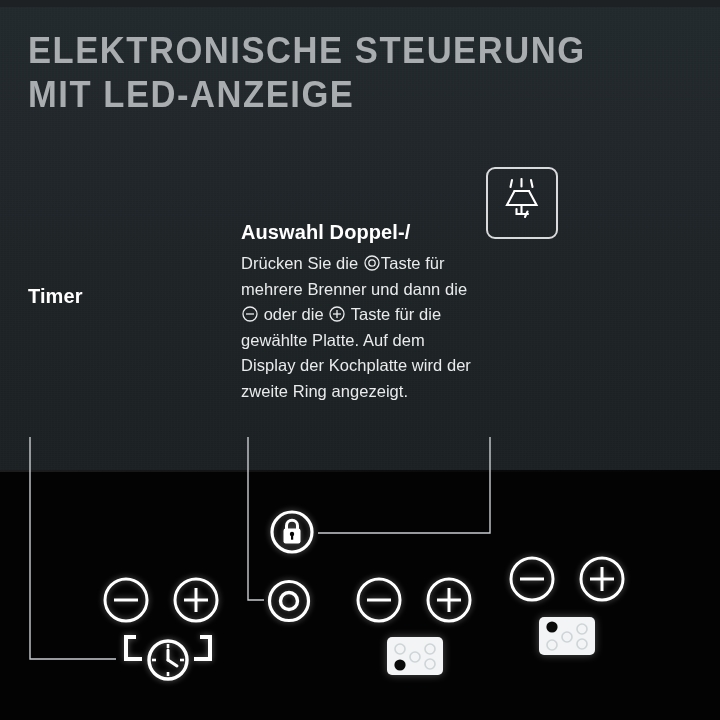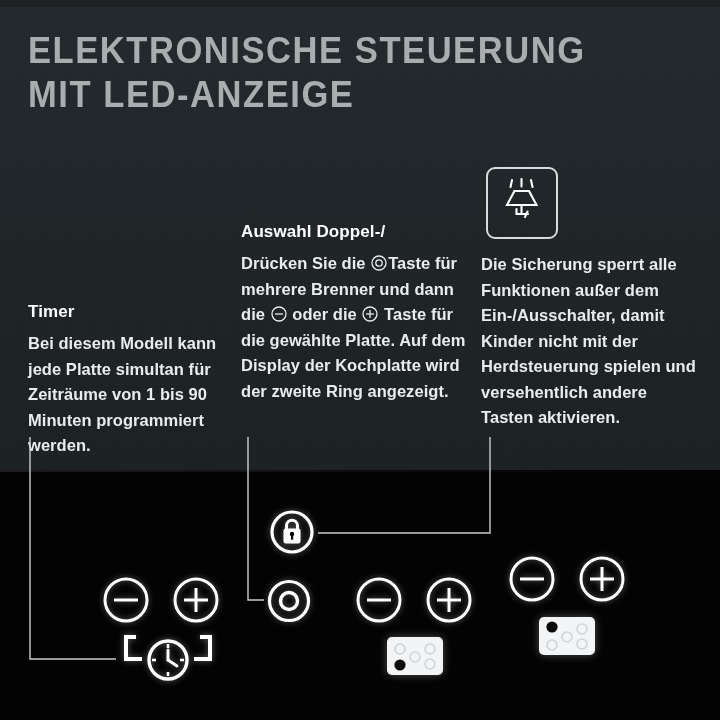--- a/index.html
+++ b/index.html
@@ -40,34 +40,34 @@
     transform:scaleX(.96);
     transform-origin:left top;
     white-space:pre-line;
   }
 
   
   .col{position:absolute;}
   .col h3{
     margin:0 0 6px 0;
     color:#ffffff;
-    font-size:17px;
+    font-size:20px;
     line-height:26px;
     font-weight:700;
     letter-spacing:.1px;
   }
   .col p{
     margin:0;
     color:#e9ebec;
     font-size:16.5px;
     line-height:25.5px;
-    font-weight:700;
+    font-weight:400;
     letter-spacing:.05px;
   }
-  #col-timer{left:28px;top:292px;width:200px;}
+  #col-timer{left:28px;top:276px;width:200px;}
   #col-burner{left:241px;top:212px;width:232px;}
   #col-lock{left:481px;top:245px;width:215px;}
 
   .inline-ico{
     display:inline-block;vertical-align:-2px;
     width:16px;height:16px;margin:0 1px;
   }
   .inline-ico svg{display:block;}
 
   
@@ -105,21 +105,20 @@
 <div id="root">
 
   <div class="top-panel">
     <div class="noise"></div>
 
     <div class="headline">ELEKTRONISCHE STEUERUNG
 MIT LED-ANZEIGE</div>
 
     <div class="col" id="col-timer">
       <h3>Timer</h3>
-      <p>Bei diesem Modell kann jede Platte simultan für Zeiträume von 1 bis 90 Minuten programmiert werden.</p>
     </div>
 
     <div class="col" id="col-burner">
       <h3><span>Auswahl Doppel-/</span><br></h3>
       <p><span>Drücken Sie die </span><span class="inline-ico"><svg width="16" height="16" viewBox="0 0 16 16">
               <circle cx="8" cy="8" r="7" fill="none" stroke="#e9ebec" stroke-width="1.3"></circle>
               <circle cx="8" cy="8" r="3.2" fill="none" stroke="#e9ebec" stroke-width="1.3"></circle>
             </svg></span><span>Taste für mehrere Brenner und dann die </span><span class="inline-ico"><svg width="16" height="16" viewBox="0 0 16 16">
               <circle cx="8" cy="8" r="7" fill="none" stroke="#e9ebec" stroke-width="1.3"></circle>
               <line x1="4" y1="8" x2="12" y2="8" stroke="#e9ebec" stroke-width="1.3"></line>
@@ -140,21 +139,20 @@
           <path d="M16.5 13 L9 27 L38.5 27 L31 13 Z"></path>
           <line x1="23.5" y1="27" x2="23.5" y2="36"></line>
           <path d="M23.5 36 L18.5 36 L18.5 31"></path>
           <path d="M23.5 36 L30 36"></path>
           <line x1="27" y1="39" x2="29.5" y2="33.5"></line>
         </g>
       </svg>
     </div>
 
     <div class="col" id="col-lock">
-      <p>Die Sicherung sperrt alle Funktionen außer dem Ein-/Ausschalter, damit Kinder nicht mit der Herdsteuerung spielen und versehentlich andere Tasten aktivieren.</p>
     </div>
   </div>
 
   <div class="bottom-panel">
     <div class="shine"></div>
   </div>
 
   <svg id="connectors" viewBox="0 0 720 720">
     <g fill="none" stroke="#c9cdd0" stroke-width="1.4">
       <path d="M30 437 L30 659 L116 659"></path>

